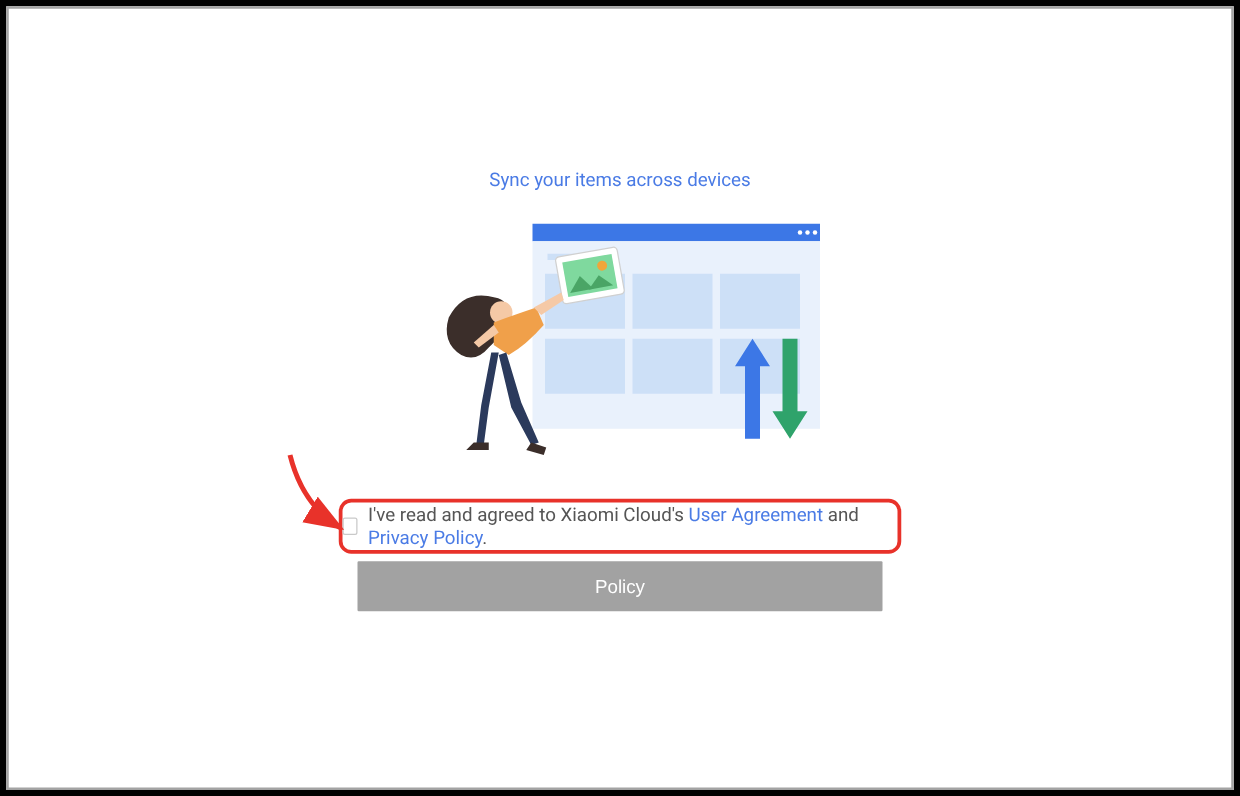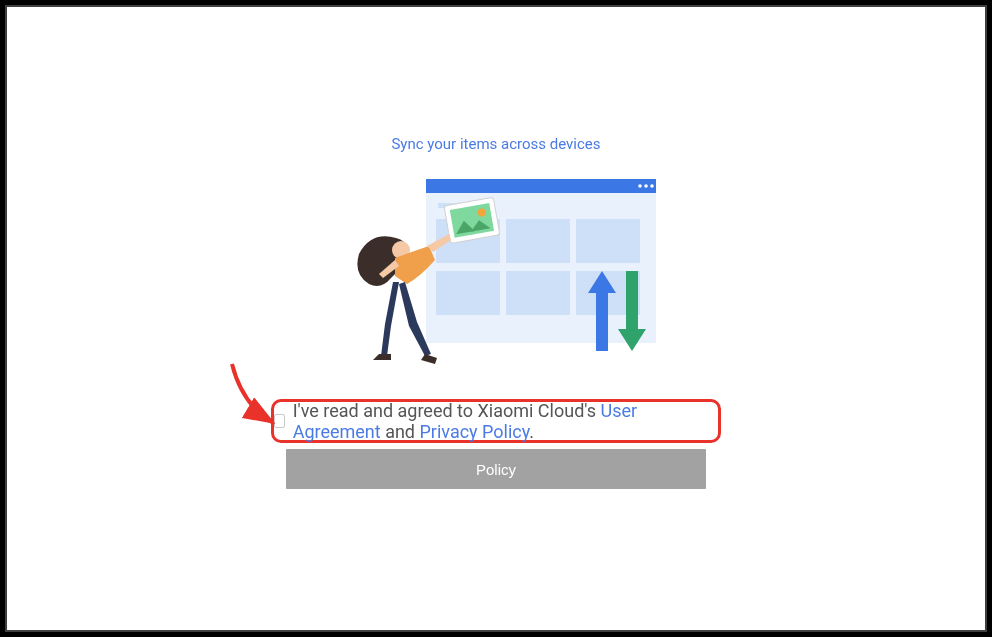--- a/index.html
+++ b/index.html
@@ -13,21 +13,21 @@
       width: 992px;
       height: 637px;
       display: flex;
       align-items: center;
       justify-content: center;
     }
     .outer-frame {
       width: 982px;
       height: 627px;
       background: #fff;
-      border: 2px solid #404040;
+      border: 2px solid #a3a3a3;
       position: relative;
       display: flex;
       flex-direction: column;
       align-items: center;
       padding-top: 128px;
     }
     .title {
       color: #4a7be5;
       font-size: 15px;
       font-weight: 400;
@@ -54,21 +54,21 @@
     .agreement-checkbox {
       width: 14px;
       height: 14px;
       border: 1px solid #c9c9c9;
       border-radius: 2px;
       background: #fff;
       margin-right: 8px;
       cursor: pointer;
     }
     .agreement-text {
-      font-size: 18px;
+      font-size: 15px;
       color: #555;
     }
     .agreement-text a {
       color: #4a7be5;
       text-decoration: none;
     }
     .arrow-svg {
       position: absolute;
       left: -50px;
       top: -48px;

